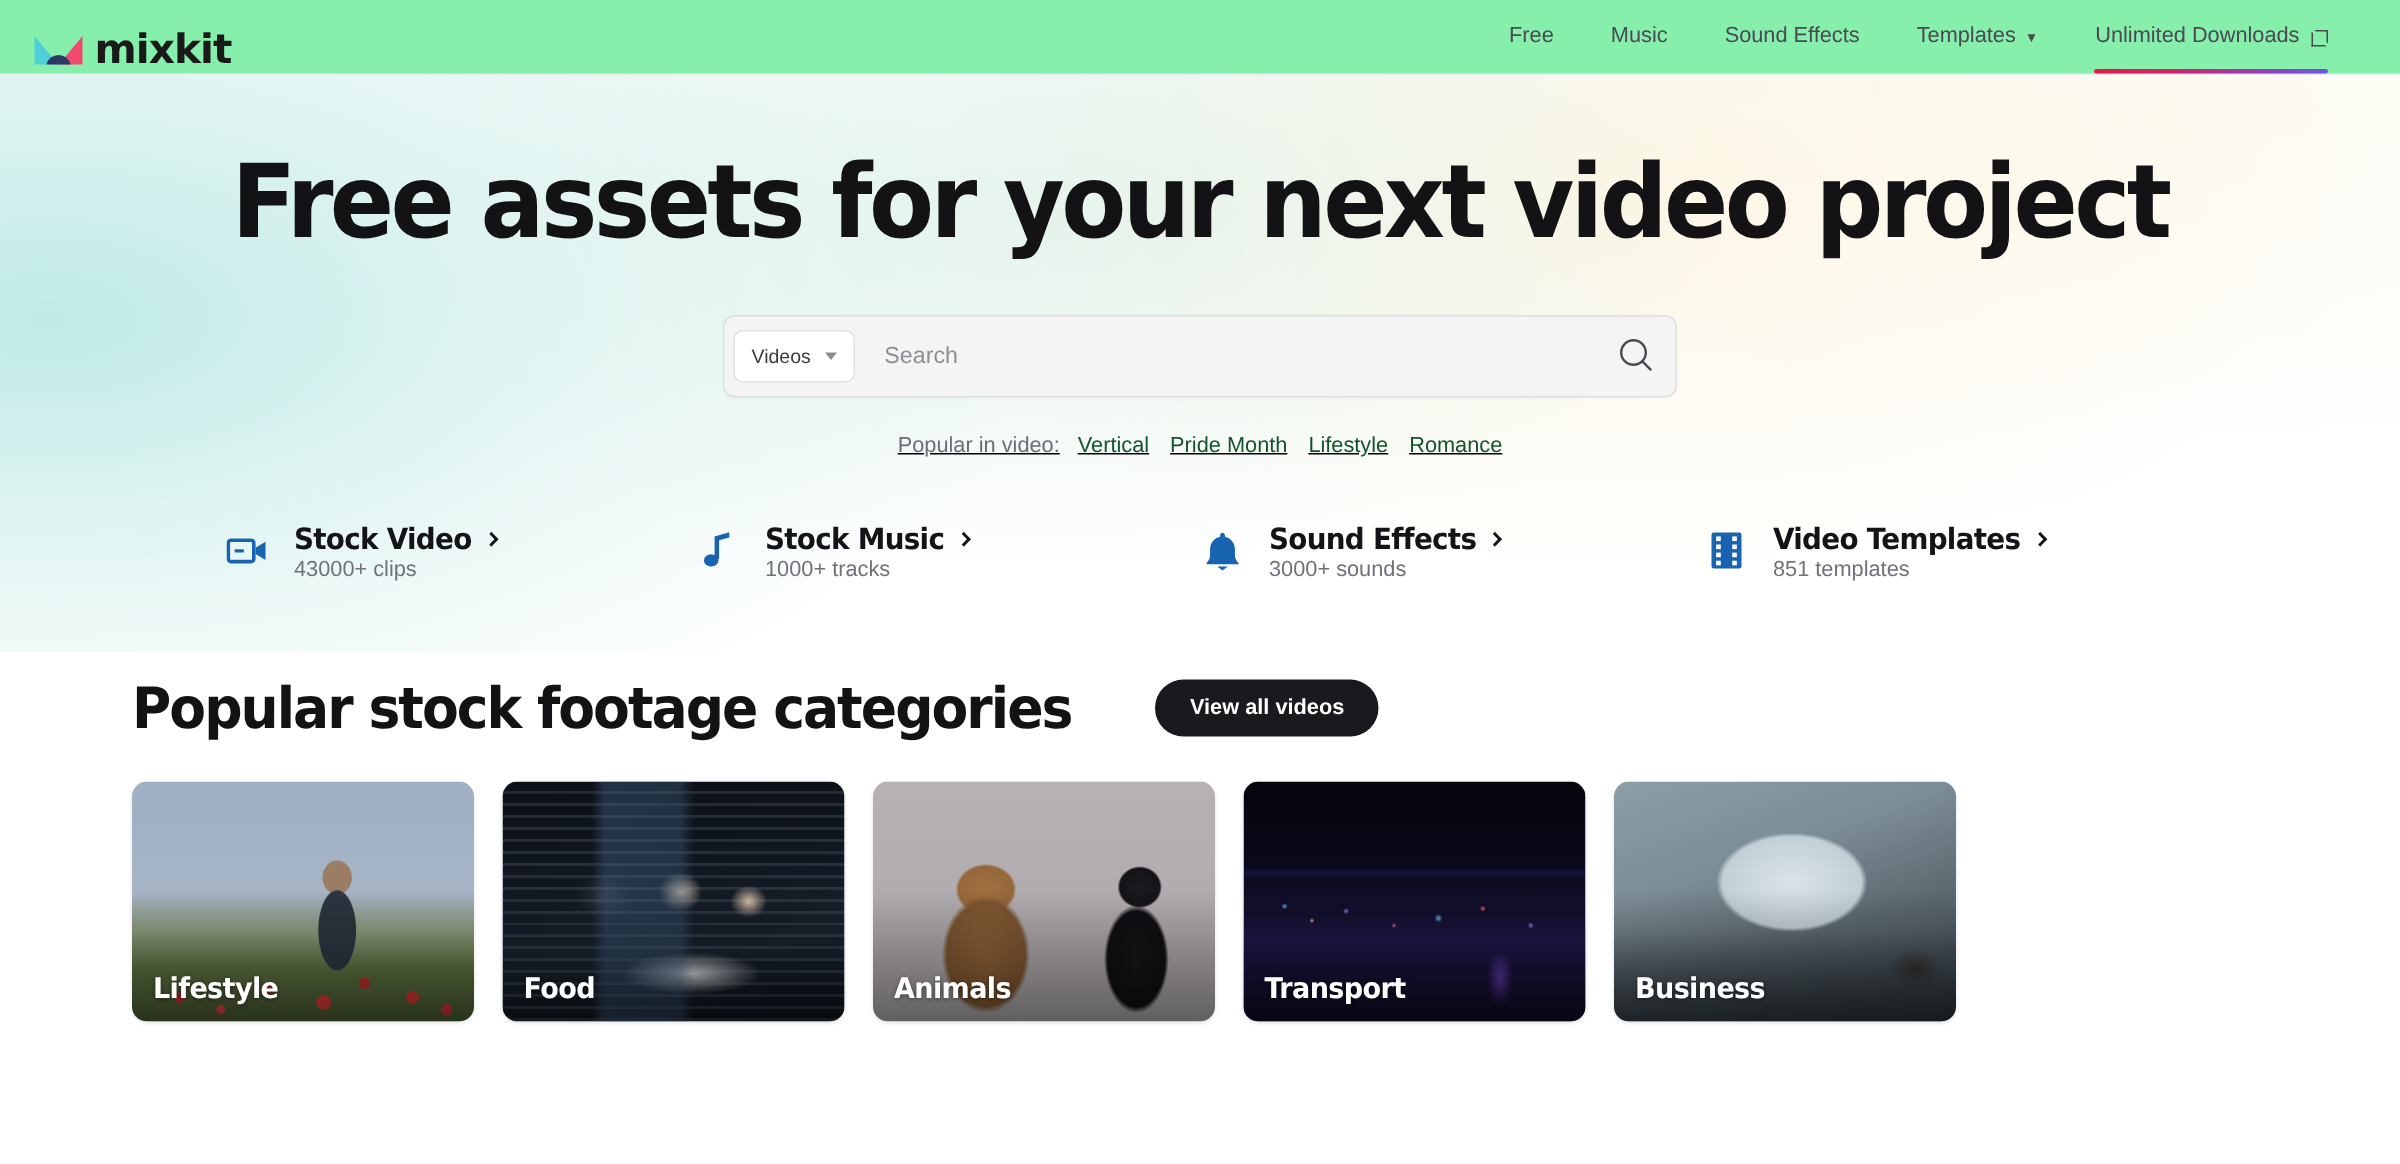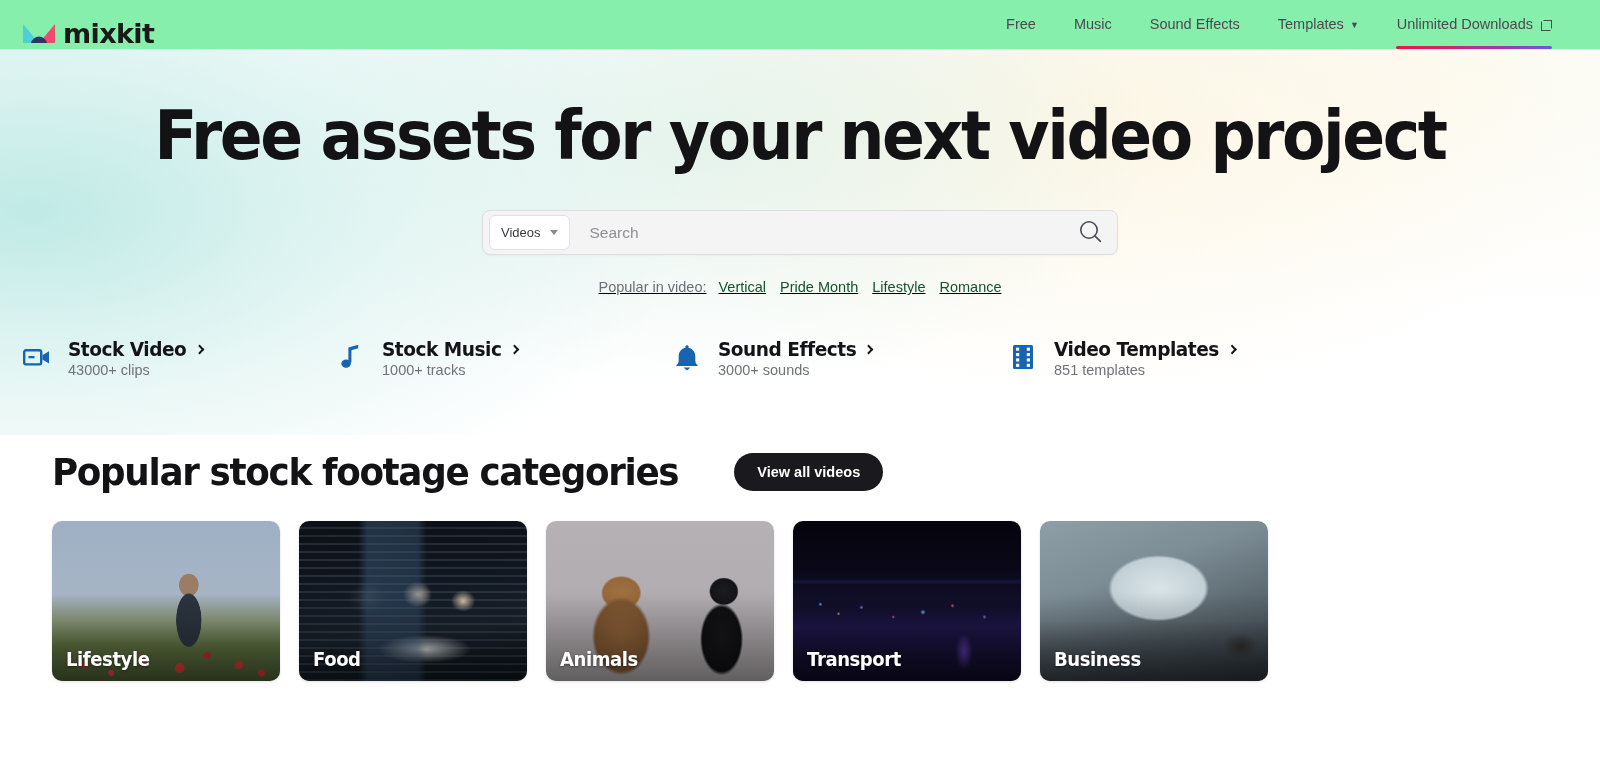--- a/index.html
+++ b/index.html
@@ -126,21 +126,21 @@
   }
 
   
   .search-row {
     display: flex;
     justify-content: center;
     margin-top: 38px;
   }
   .search-box {
     width: 636px;
-    height: 45px;
+    height: 55px;
     background: #f4f4f5;
     border: 1px solid #dedee2;
     border-radius: 8px;
     display: flex;
     align-items: center;
     padding: 0 6px 0 6px;
     box-shadow: 0 1px 2px rgba(0,0,0,0.03);
   }
   .type-select {
     height: 35px;
@@ -197,20 +197,21 @@
     margin-right: 14px;
     cursor: pointer;
     white-space: nowrap;
   }
   .popular-tag:last-child { margin-right: 0; }
 
   
   .shortcuts {
     margin-top: 42px;
     display: flex;
+    justify-content: center;
     gap: 0;
   }
   .shortcut {
     display: flex;
     align-items: flex-start;
     gap: 16px;
     width: 336px;
     cursor: pointer;
   }
   .shortcut:first-child { padding-left: 22px; }
@@ -240,20 +241,21 @@
     margin-top: 8px;
     font-size: 14.5px;
     color: #717179;
   }
 
   
   .section {
     padding-left: 52px;
     padding-right: 52px;
     margin-top: -3px;
+    margin-left: 36px;
   }
   .sec-head {
     display: flex;
     align-items: center;
     gap: 16px;
     padding-top: 18px;
   }
   .sec-title {
     font-size: 38px;
     font-weight: 700;

